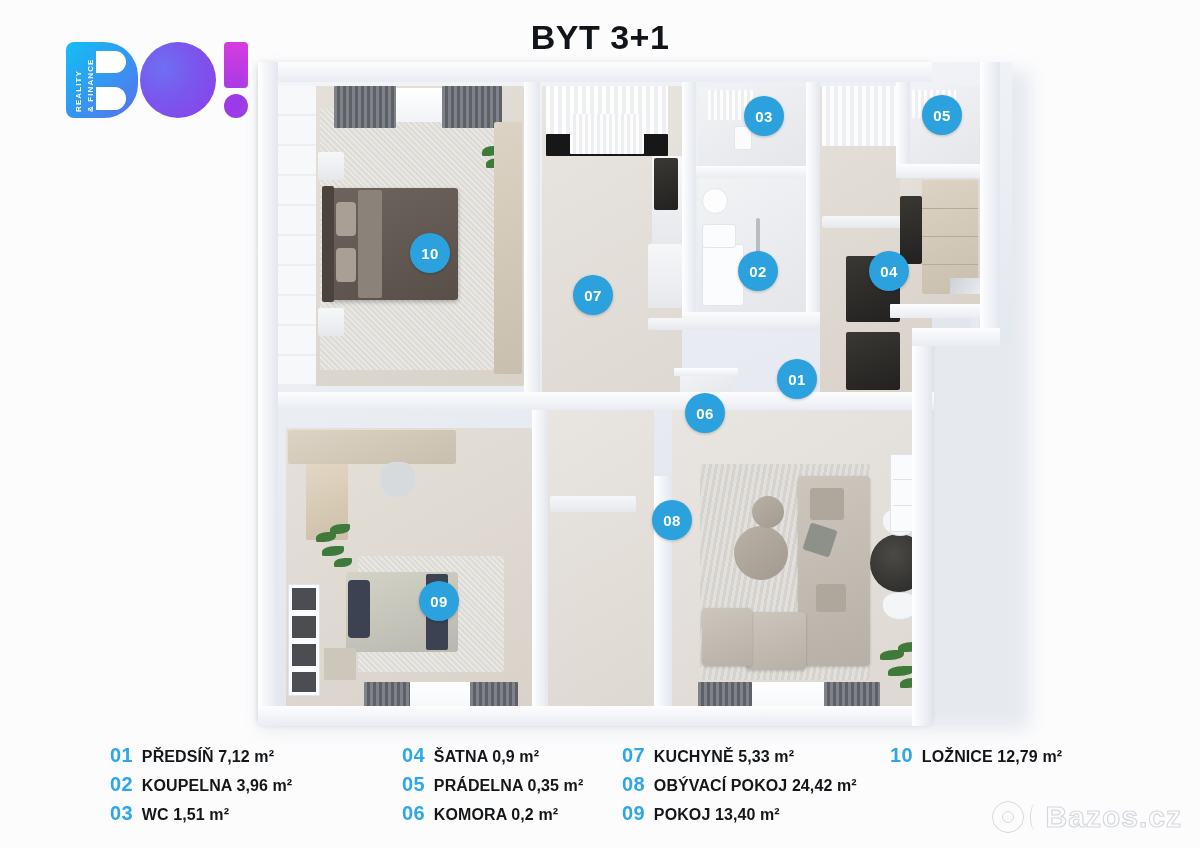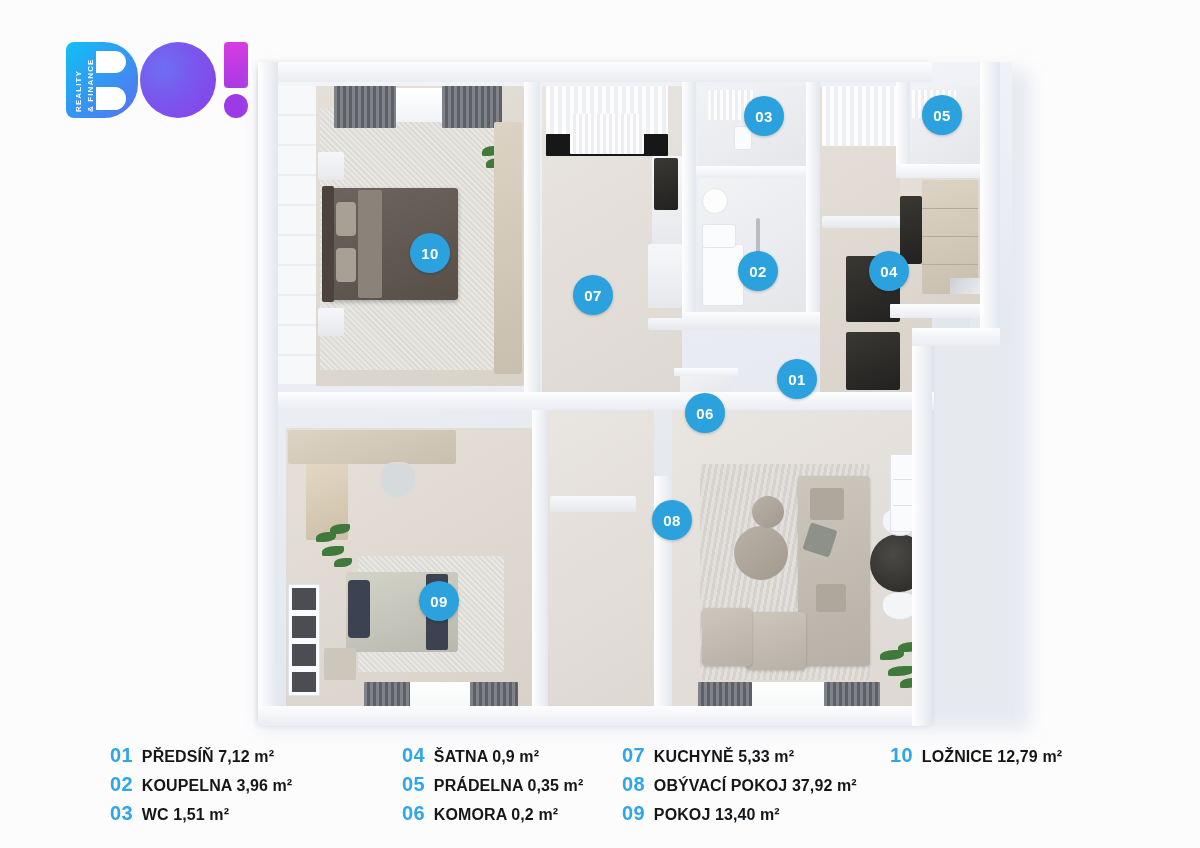--- a/index.html
+++ b/index.html
@@ -198,20 +198,21 @@
     <div class="logo-b"></div>
     <div class="logo-vert">
       <span class="l1">REALITY</span>
       <span class="l2">&amp; FINANCE</span>
     </div>
     <div class="logo-o"></div>
     <div class="logo-exc-bar"></div>
     <div class="logo-exc-dot"></div>
   </div>
 
+  <div class="title">BYT 3+1</div>
 
   <div class="plan">
     <div class="shadow"></div>
     <div class="slab"></div>
     <div class="slab-ext"></div>
     <div class="slab-ext2"></div>
 
     <div class="room floor-warm" style="left:28px;top:30px;width:246px;height:300px;"></div>
     <div class="carpet" style="left:70px;top:52px;width:180px;height:262px;"></div>
     <div class="wall-v" style="left:28px;top:30px;width:38px;height:300px;
@@ -421,31 +422,36 @@
       </div>
     </div>
 
     <div class="legend-col c3">
       <div class="legend-row">
         <span class="legend-num">07</span>
         <span class="legend-txt">KUCHYNĚ 5,33 m²</span>
       </div>
       <div class="legend-row">
         <span class="legend-num">08</span>
-        <span class="legend-txt">OBÝVACÍ POKOJ 37,92 m²</span>
+        <span class="legend-txt">OBÝVACÍ POKOJ 24,42 m²</span>
       </div>
       <div class="legend-row">
         <span class="legend-num">09</span>
         <span class="legend-txt">POKOJ 13,40 m²</span>
       </div>
     </div>
 
     <div class="legend-col c4">
       <div class="legend-row">
         <span class="legend-num">10</span>
         <span class="legend-txt">LOŽNICE 12,79 m²</span>
       </div>
     </div>
 
   </div>
 
+  <div class="watermark">
+    <span class="wm-at"></span>
+    <span class="wm-par"></span>
+    <span>Bazos.cz</span>
+  </div>
 
 </div>
 
 </body></html>

